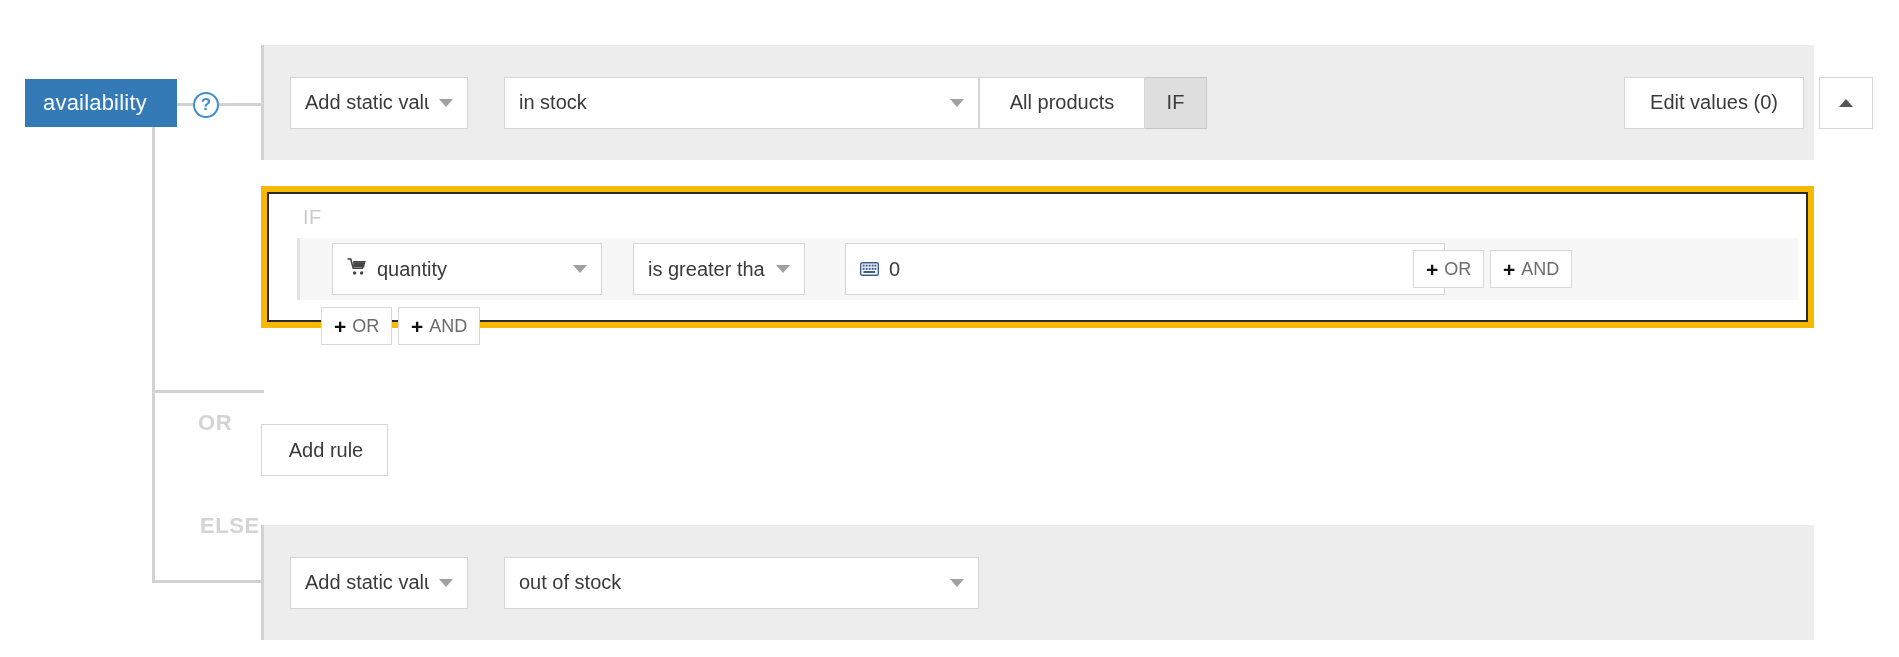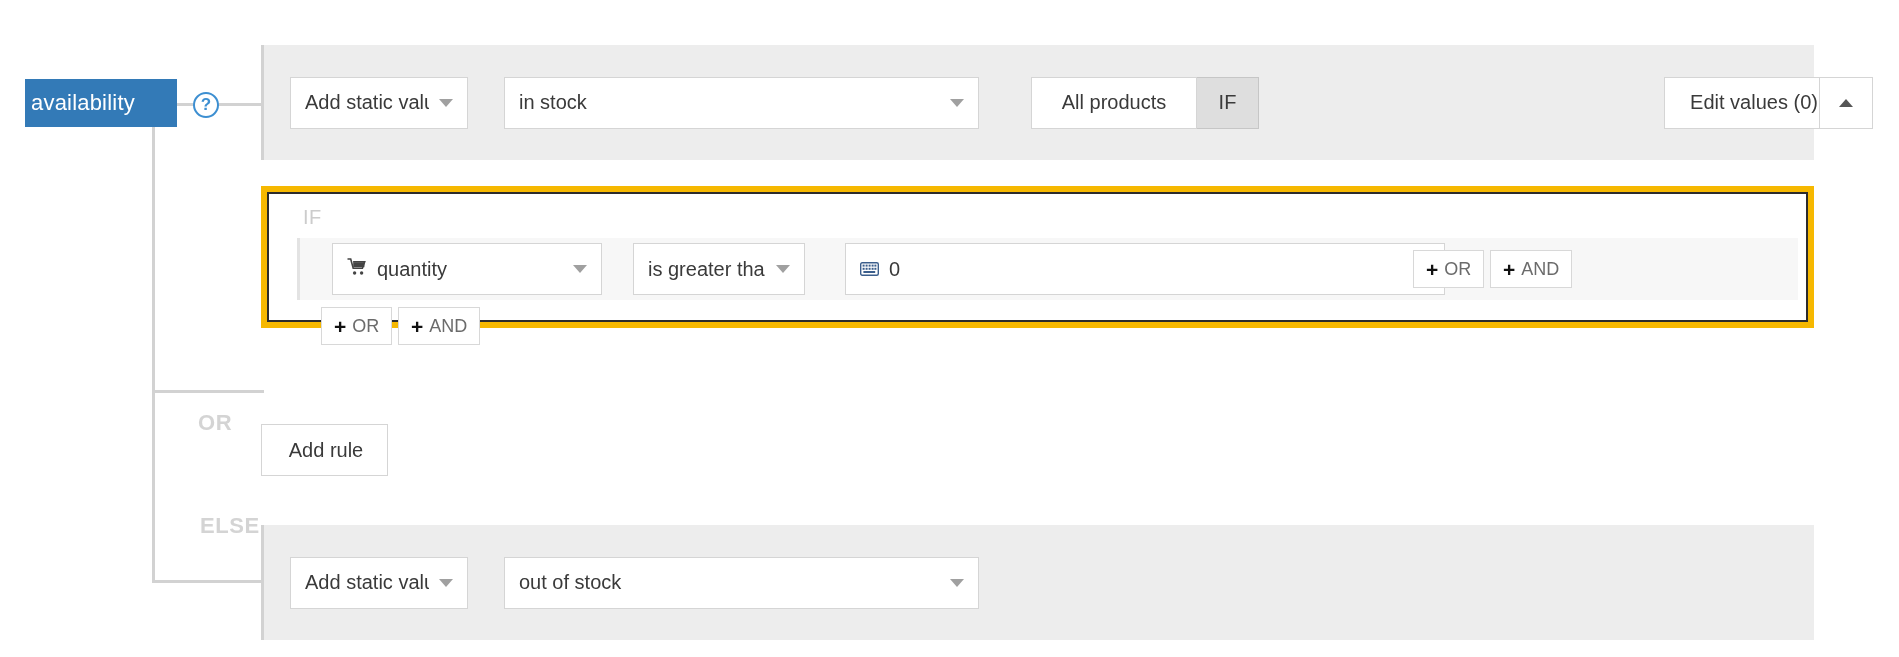--- a/index.html
+++ b/index.html
@@ -21,21 +21,21 @@
     position: absolute;
     left: 25px;
     top: 79px;
     width: 152px;
     height: 48px;
     background: #337ab7;
     color: #ffffff;
     font-size: 22px;
     display: flex;
     align-items: center;
-    padding-left: 6px;
+    padding-left: 18px;
     box-sizing: border-box;
     letter-spacing: .2px;
   }
 
   
   .help-icon {
     position: absolute;
     left: 193px;
     top: 92px;
     width: 26px;
@@ -218,35 +218,35 @@
 
   <div class="help-icon">?</div>
 
   <div class="row-panel" style="left:261px; top:45px; width:1553px; height:115px;">
 
     <div class="ctl" style="width:178px; margin-right:36px;">
       <span class="lbl">Add static valu</span>
       <span class="caret"></span>
     </div>
 
-    <div class="ctl" style="width:475px; margin-right:52px;">
+    <div class="ctl" style="width:475px; ">
       <span class="lbl">in stock</span>
       <span class="caret"></span>
     </div>
 
     <div style="display:flex;">
       <div class="btn" style="width:166px;">
         <span>All products</span>
       </div>
       <div class="btn active" style="width:62px; border-left:none;">
         <span>IF</span>
       </div>
     </div>
 
-    <div class="btn elem-abs" style="left:1400px; width:180px;">
+    <div class="btn elem-abs" style="left:1360px; width:180px;">
       <span>Edit values (0)</span>
     </div>
 
     <div class="btn elem-abs" style="left:1555px; width:54px; padding:0;">
       <span class="caret-up"></span>
     </div>
   </div>
 
   <div class="if-card">
     <div class="if-card-inner">

